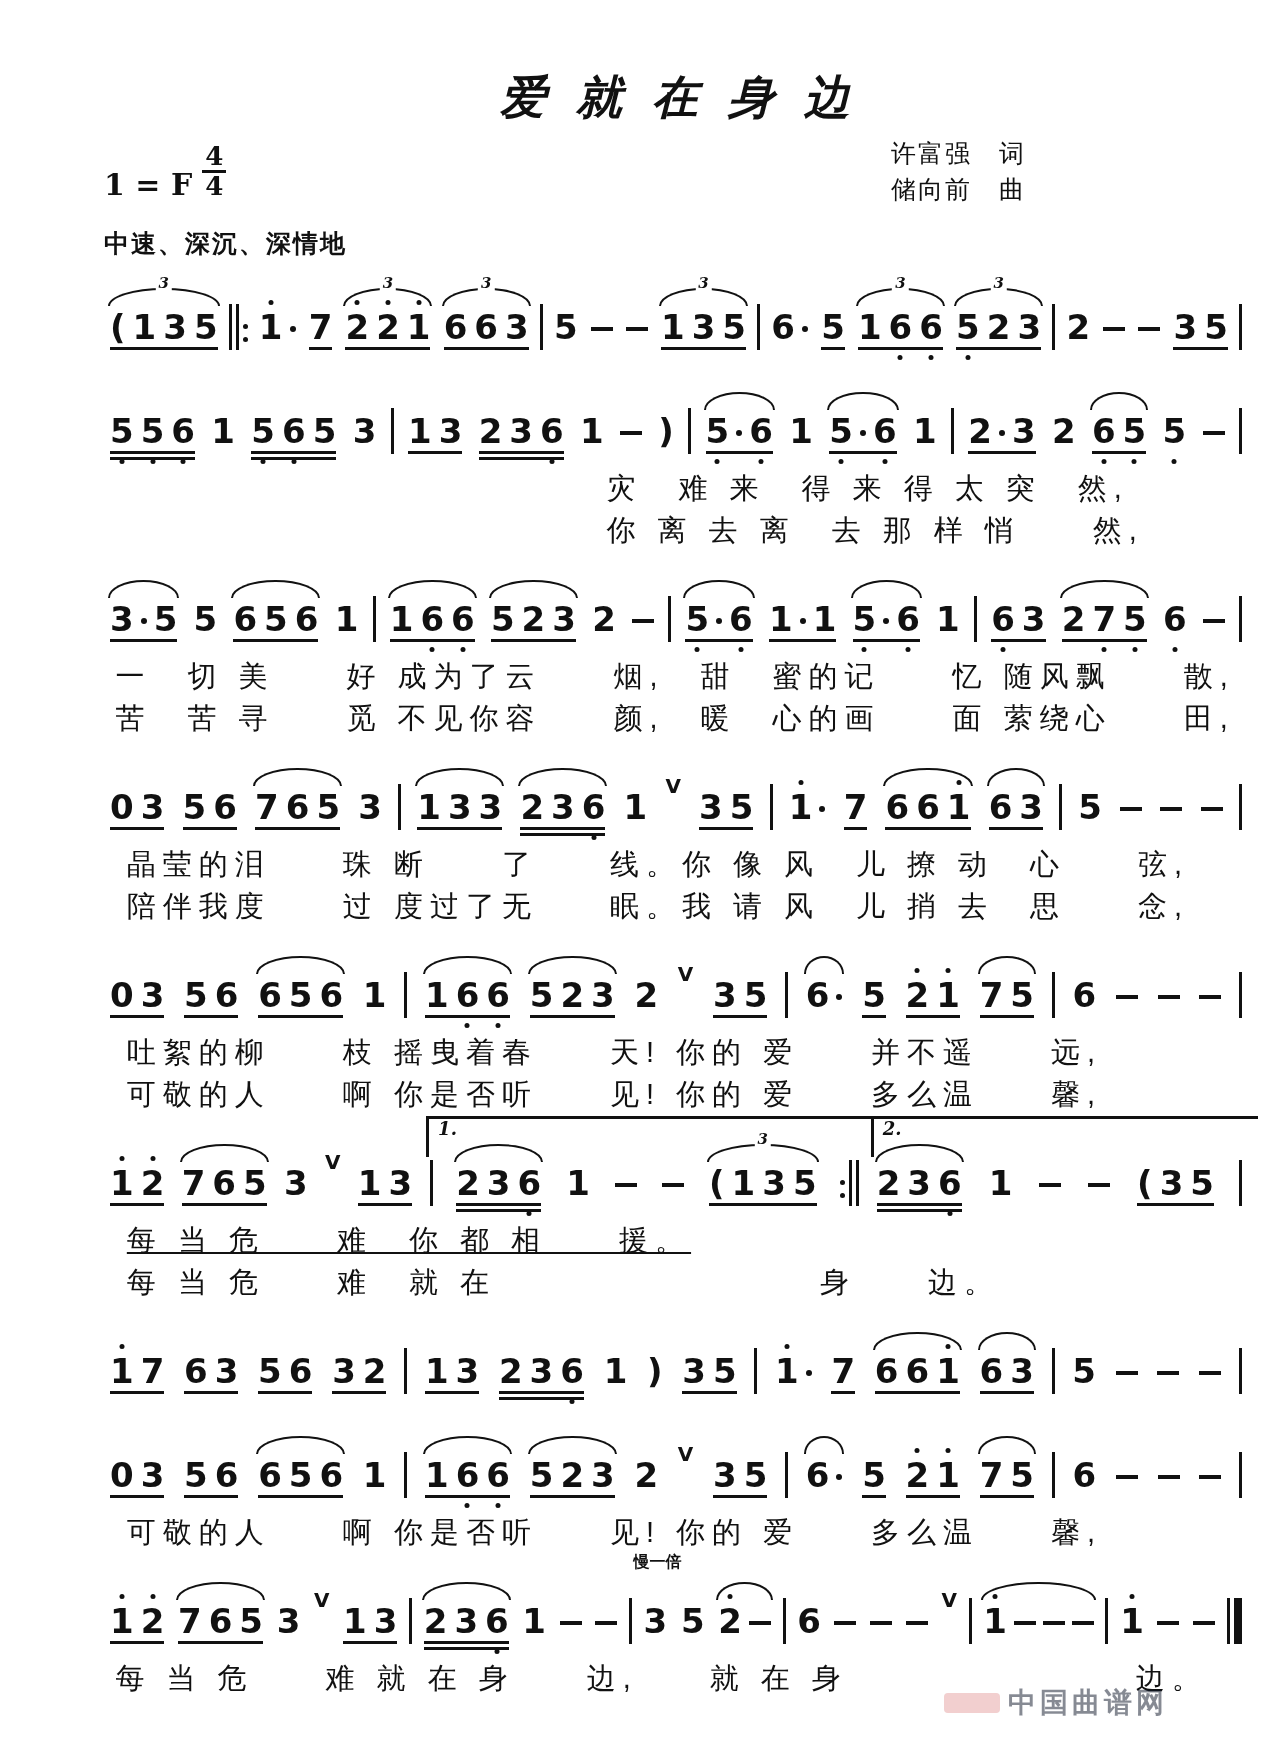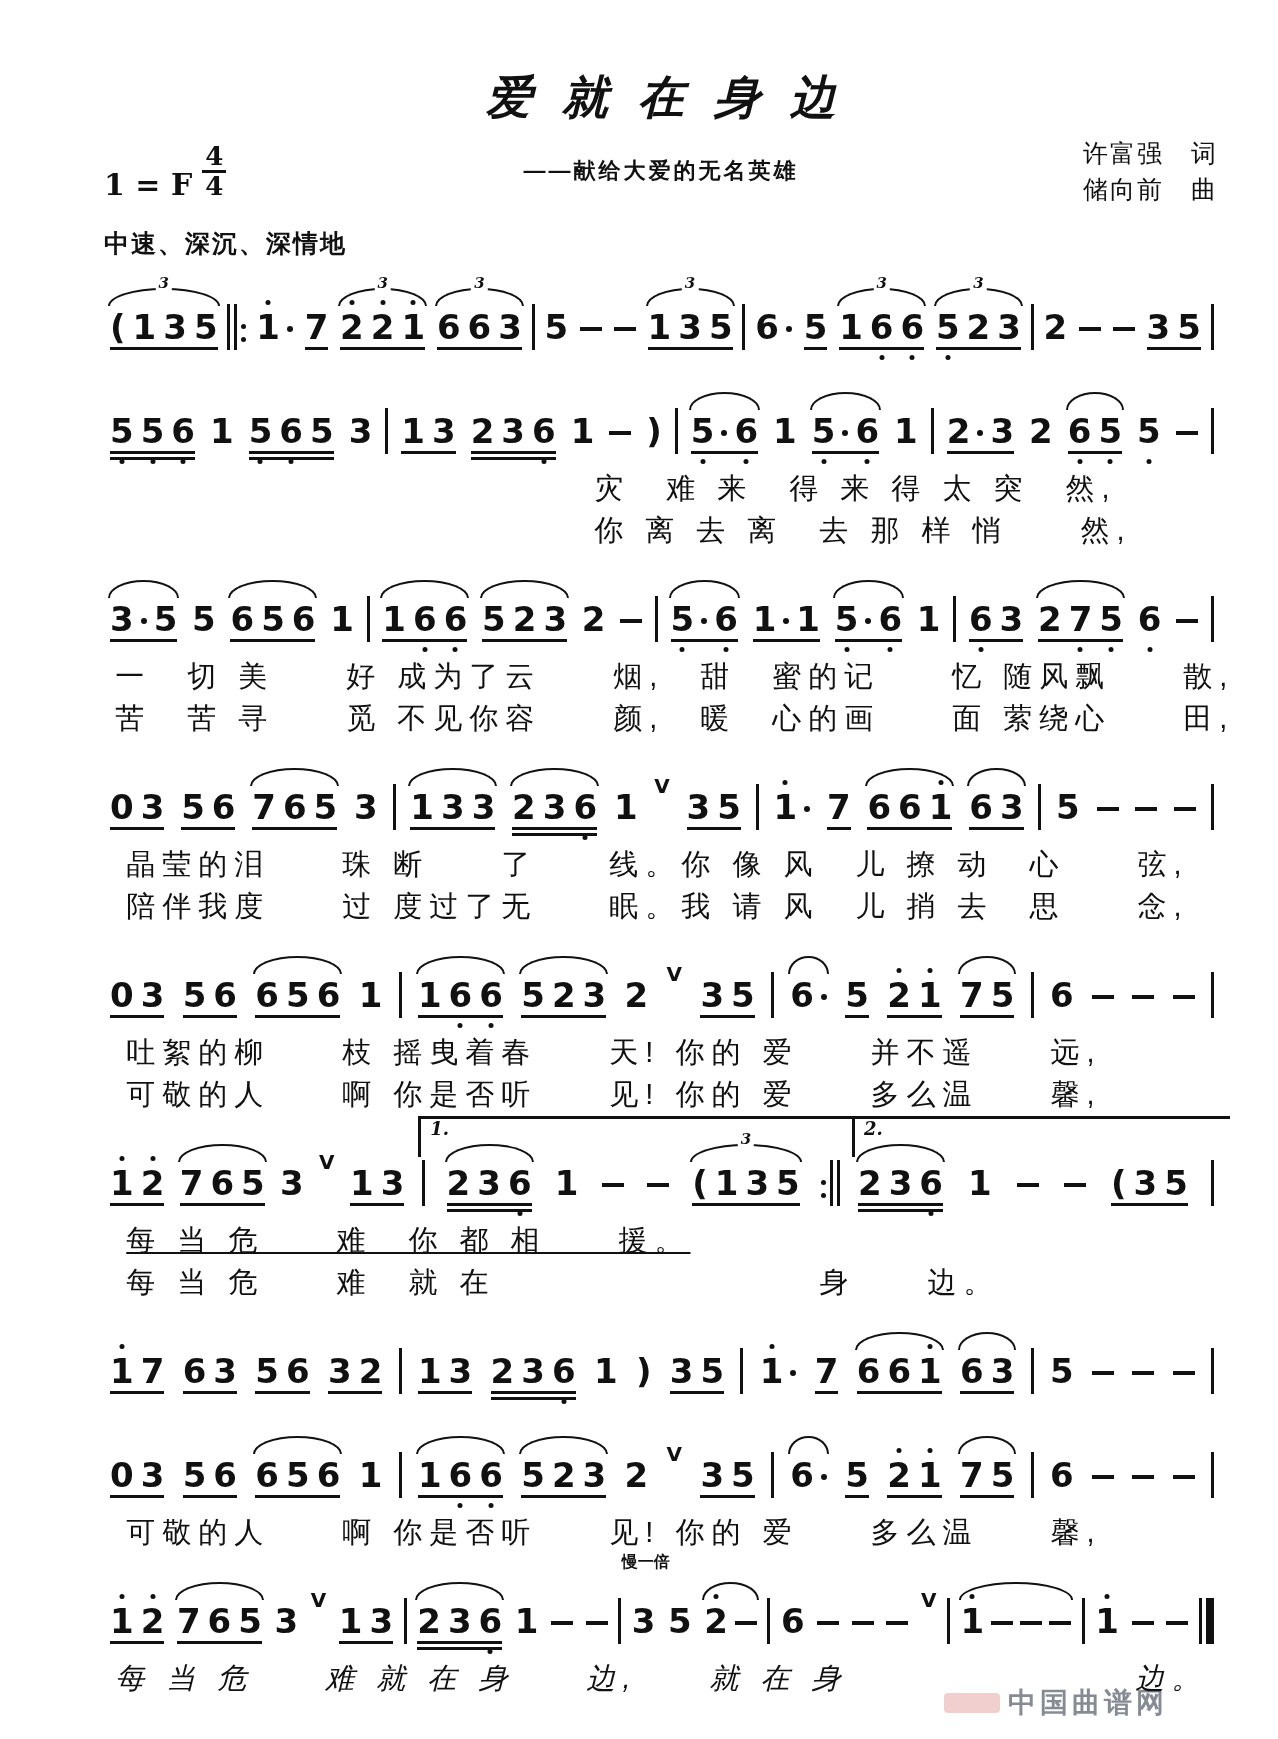--- a/index.html
+++ b/index.html
@@ -1,18 +1,18 @@
 <!DOCTYPE html>
 <html><head>
 <meta charset="utf-8">
 <style>
   html,body{margin:0;padding:0}
   body{width:1278px;height:1739px;background:#fff;color:#111;overflow:hidden;position:relative;
        font-family:"Liberation Sans",sans-serif}
-  .sheet{padding:70px 60px 0 104px}
+  .sheet{padding:70px 32px 0 104px}
 
   
   .title{ text-align:center; font:700 italic 46px/1.2 "DejaVu Serif", serif; letter-spacing:30px; text-indent:30px; }
   .head-row{display:grid;grid-template-columns:220px 1fr 220px;align-items:center;margin-top:10px}
   .keysig{display:inline-flex;align-items:flex-end;gap:10px;font:700 30px/1 "DejaVu Serif",serif}
   .frac{display:inline-flex;flex-direction:column;align-items:center;font:700 26px/1.05 "DejaVu Serif",serif}
   .frac .top{border-bottom:3px solid #111;padding:0 3px}
   .subtitle{text-align:center;font:700 22px/1.3 "Liberation Sans",sans-serif;letter-spacing:3px}
   .credits{text-align:right;font:400 25px/1.45 "Liberation Sans",sans-serif;letter-spacing:2px}
   .tempo{margin-top:20px;font:700 25px/1.2 "Liberation Sans",sans-serif;letter-spacing:2px}
@@ -62,21 +62,20 @@
   <div class="head-row">
     <div>
       <span class="keysig">
         <span>1 = F</span>
         <span class="frac">
           <span class="top">4</span>
           <span class="bot">4</span>
         </span>
       </span>
     </div>
-    <div class="subtitle">——献给大爱的无名英雄</div>
     <div class="credits">
       <div>许富强　词</div>
       <div>储向前　曲</div>
     </div>
   </div>
 
   <div class="tempo">中速、深沉、深情地</div>
 
   <div id="score">
       <div class="line-block">
@@ -1873,21 +1872,21 @@
                   <div class="dash"></div>
                 </div>
               </div>
             </div>
             <div class="bar">
               <div class="bl"></div>
               <div class="bl thick"></div>
             </div>
           </div>
         </div>
-        <div class="lyric-row" style="margin-left: 1%; font-style: italic;">每 当 危　　难 就 在 身　　边,　　就 在 身　　　　　　　　边。</div>
+        <div class="lyric-row" style="margin-left: 1%;">每 当 危　　难 就 在 身　　边,　　就 在 身　　　　　　　　边。</div>
       </div>
     </div>
 </div>
 
 <div class="wm">
   <span class="wm-blob"></span>
   <span class="wm-text">中国曲谱网</span>
 </div>
 
 </body></html>

